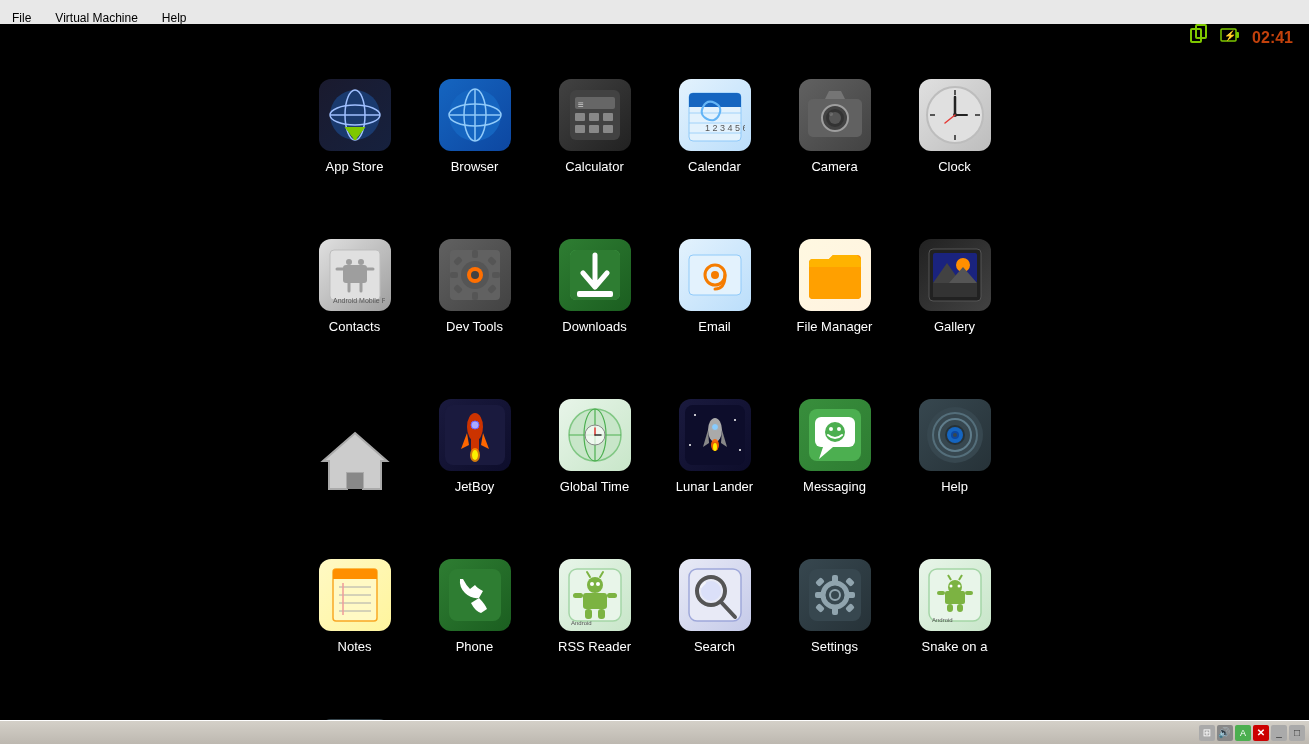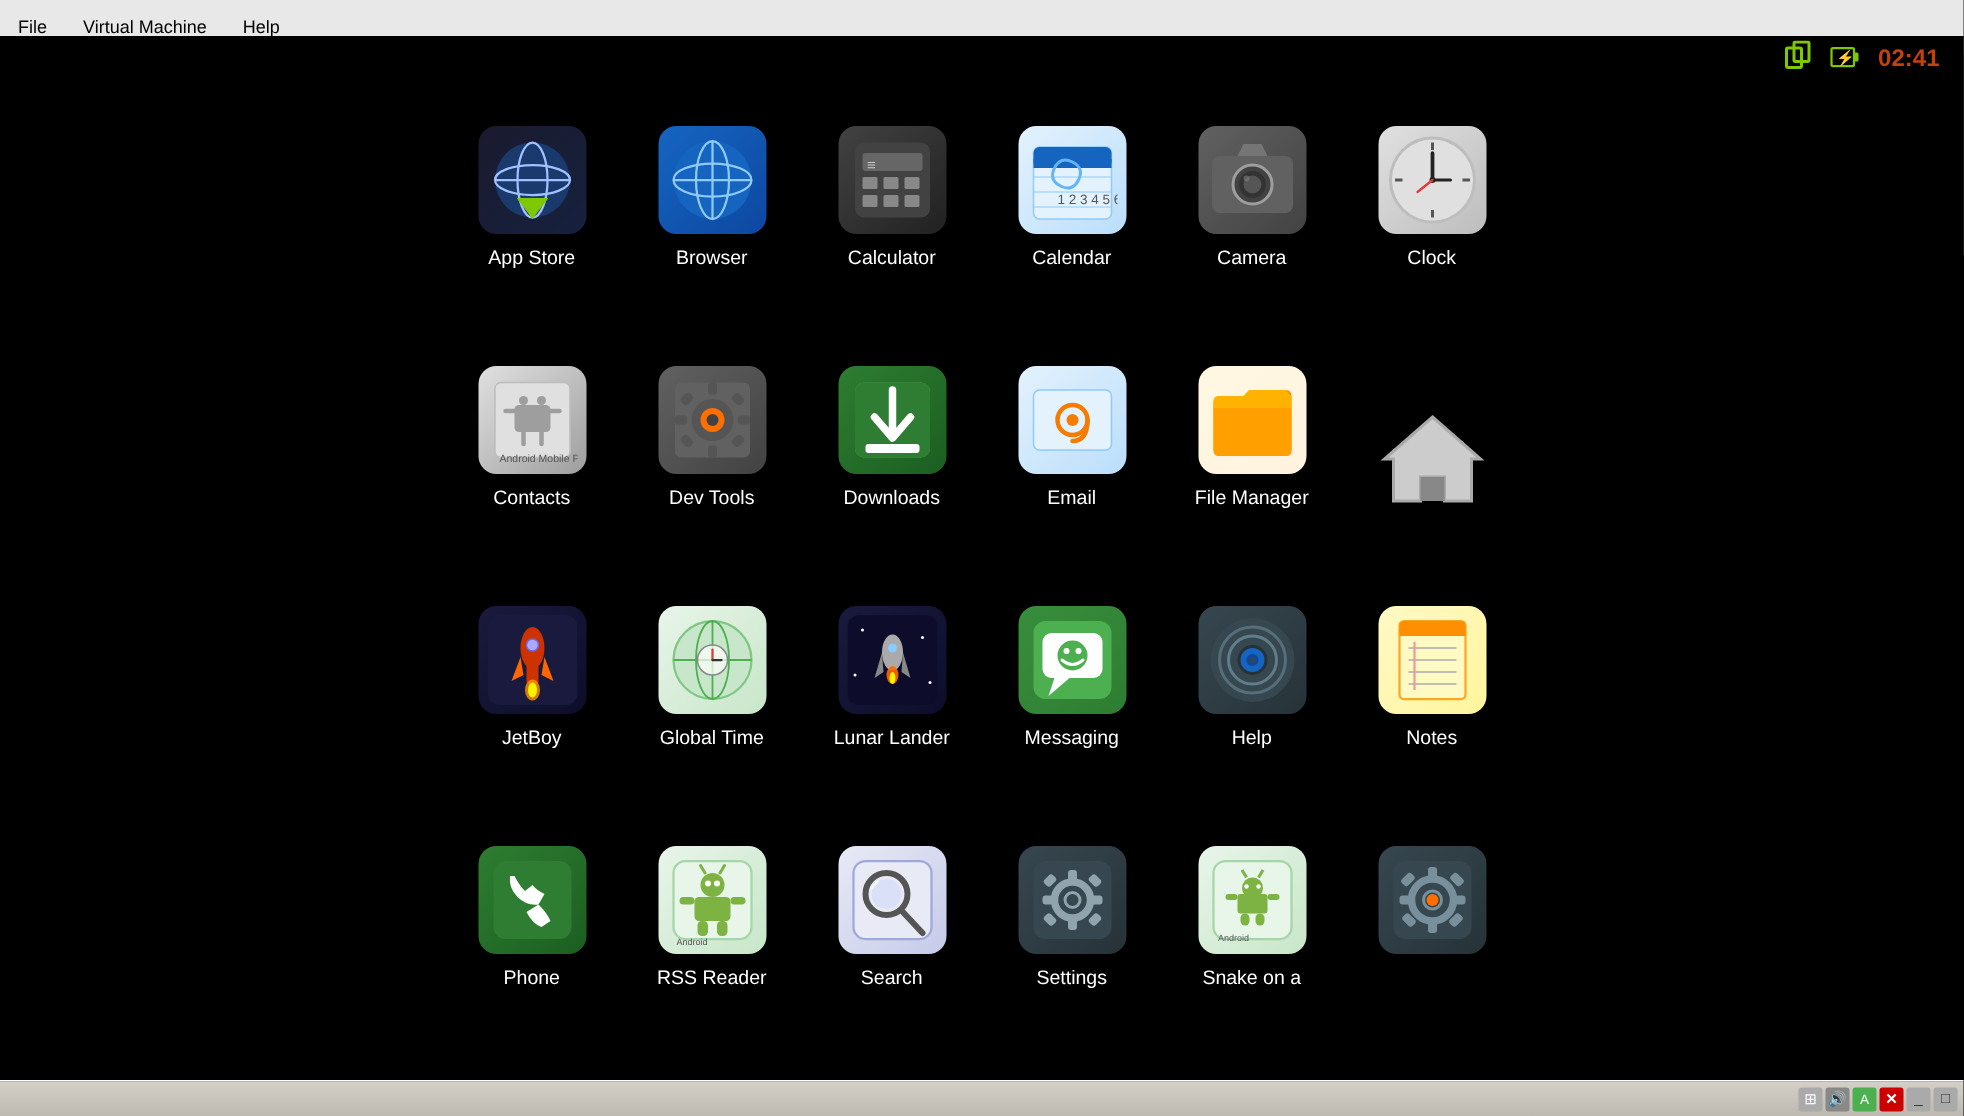--- a/index.html
+++ b/index.html
@@ -378,20 +378,36 @@
 
             <path d="M4 18 Q4 14 8 14 L24 14 L28 10 L52 10 Q56 10 56 14 L56 50 Q56 54 52 54 L8 54 Q4 54 4 50 Z" fill="#ff8f00"></path>
             <path d="M4 22 L56 22 L56 50 Q56 54 52 54 L8 54 Q4 54 4 50 Z" fill="#ffa000"></path>
 
             <path d="M4 18 Q4 14 8 14 L24 14 L28 10 L52 10 Q52 10 56 14 L56 22 L4 22 Z" fill="#ffb300"></path>
           </svg>
         </div>
         <span class="app-label">File Manager</span>
       </div>
 
+      <div class="app-icon">
+        <div class="icon-img icon-gallery">
+          <svg width="60" height="60" viewBox="0 0 60 60">
+            <rect x="4" y="4" width="52" height="52" rx="4" fill="#212121" stroke="#555" stroke-width="1"></rect>
+
+            <rect x="8" y="8" width="44" height="30" rx="2" fill="#1a237e"></rect>
+
+            <circle cx="38" cy="20" r="7" fill="#ff8f00"></circle>
+
+            <polygon points="8,38 22,18 36,38" fill="#424242"></polygon>
+            <polygon points="24,38 38,22 52,38" fill="#555"></polygon>
+            <rect x="8" y="38" width="44" height="14" fill="#333"></rect>
+          </svg>
+        </div>
+        <span class="app-label">Gallery</span>
+      </div>
 
       <div class="app-icon" style="justify-content: center; align-items: center;">
         <svg width="72" height="72" viewBox="0 0 72 72">
 
           <polygon points="36,8 68,36 62,36 62,64 44,64 44,48 28,48 28,64 10,64 10,36 4,36" fill="#ccc" stroke="#aaa" stroke-width="2"></polygon>
 
           <rect x="28" y="48" width="16" height="16" fill="#888"></rect>
         </svg>
       </div>
 

